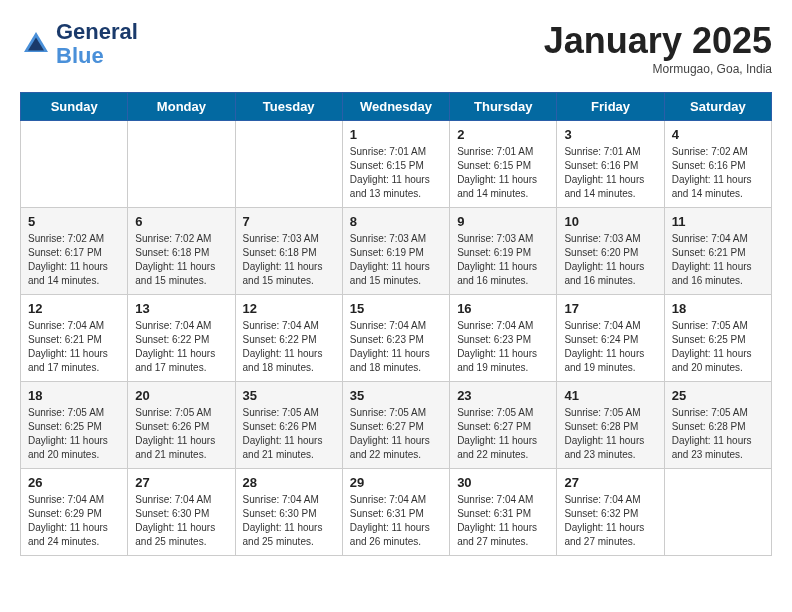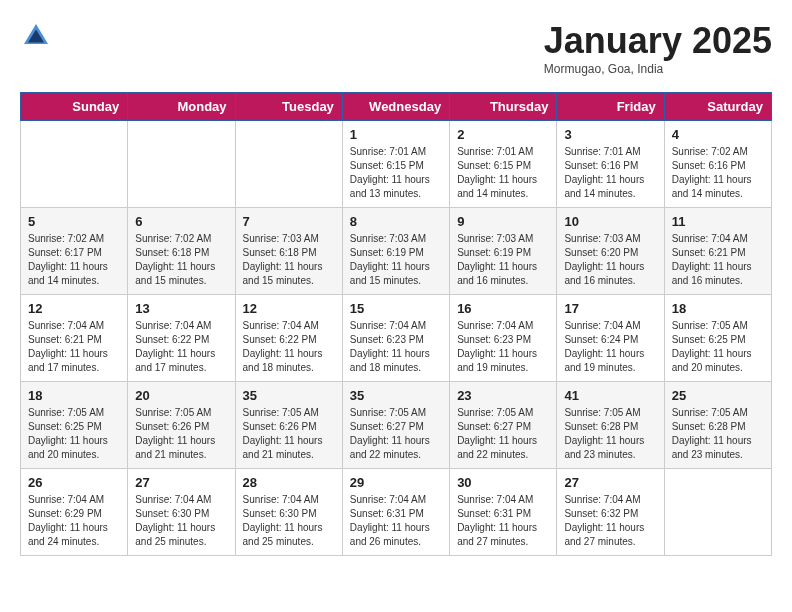--- a/index.html
+++ b/index.html
@@ -28,42 +28,42 @@
     }
     .logo-text span {
       color: #4a90d9;
     }
     .logo-icon {
       width: 32px;
       height: 32px;
       margin-right: 4px;
     }
     .title-block {
-      text-align: left;
+      text-align: right;
     }
     .month-title {
       font-size: 36px;
       font-weight: bold;
       color: #222;
     }
     .location {
       font-size: 12px;
       color: #444;
     }
     .calendar {
       width: 100%;
       border-collapse: collapse;
       border: 1px solid #ccc;
     }
     .calendar th {
-      background: #be185d;
+      background: #0369a1;
       color: #fff;
       font-size: 13px;
       padding: 6px 8px;
-      text-align: right;
+      text-align: center;
       border: 1px solid #2a5ea8;
     }
     .calendar td {
       width: calc(100%/7);
       vertical-align: top;
       border: 1px solid #ccc;
       padding: 6px 7px;
       font-size: 11px;
       color: #333;
       min-height: 80px;
@@ -90,20 +90,24 @@
   </style>
 </head>
 <body>
 
 <div class="header">
   <div class="logo">
     <svg class="logo-icon" viewBox="0 0 40 40">
       <polygon points="20,5 35,30 5,30" fill="#4a90d9"></polygon>
       <polygon points="20,12 30,28 10,28" fill="#1a3a6b"></polygon>
     </svg>
+    <div class="logo-text">
+      <div>General</div>
+      <div><span>Blue</span></div>
+    </div>
   </div>
   <div class="title-block">
     <div class="month-title">January 2025</div>
     <div class="location">Mormugao, Goa, India</div>
   </div>
 </div>
 
 <table class="calendar">
   <thead>
     <tr>

